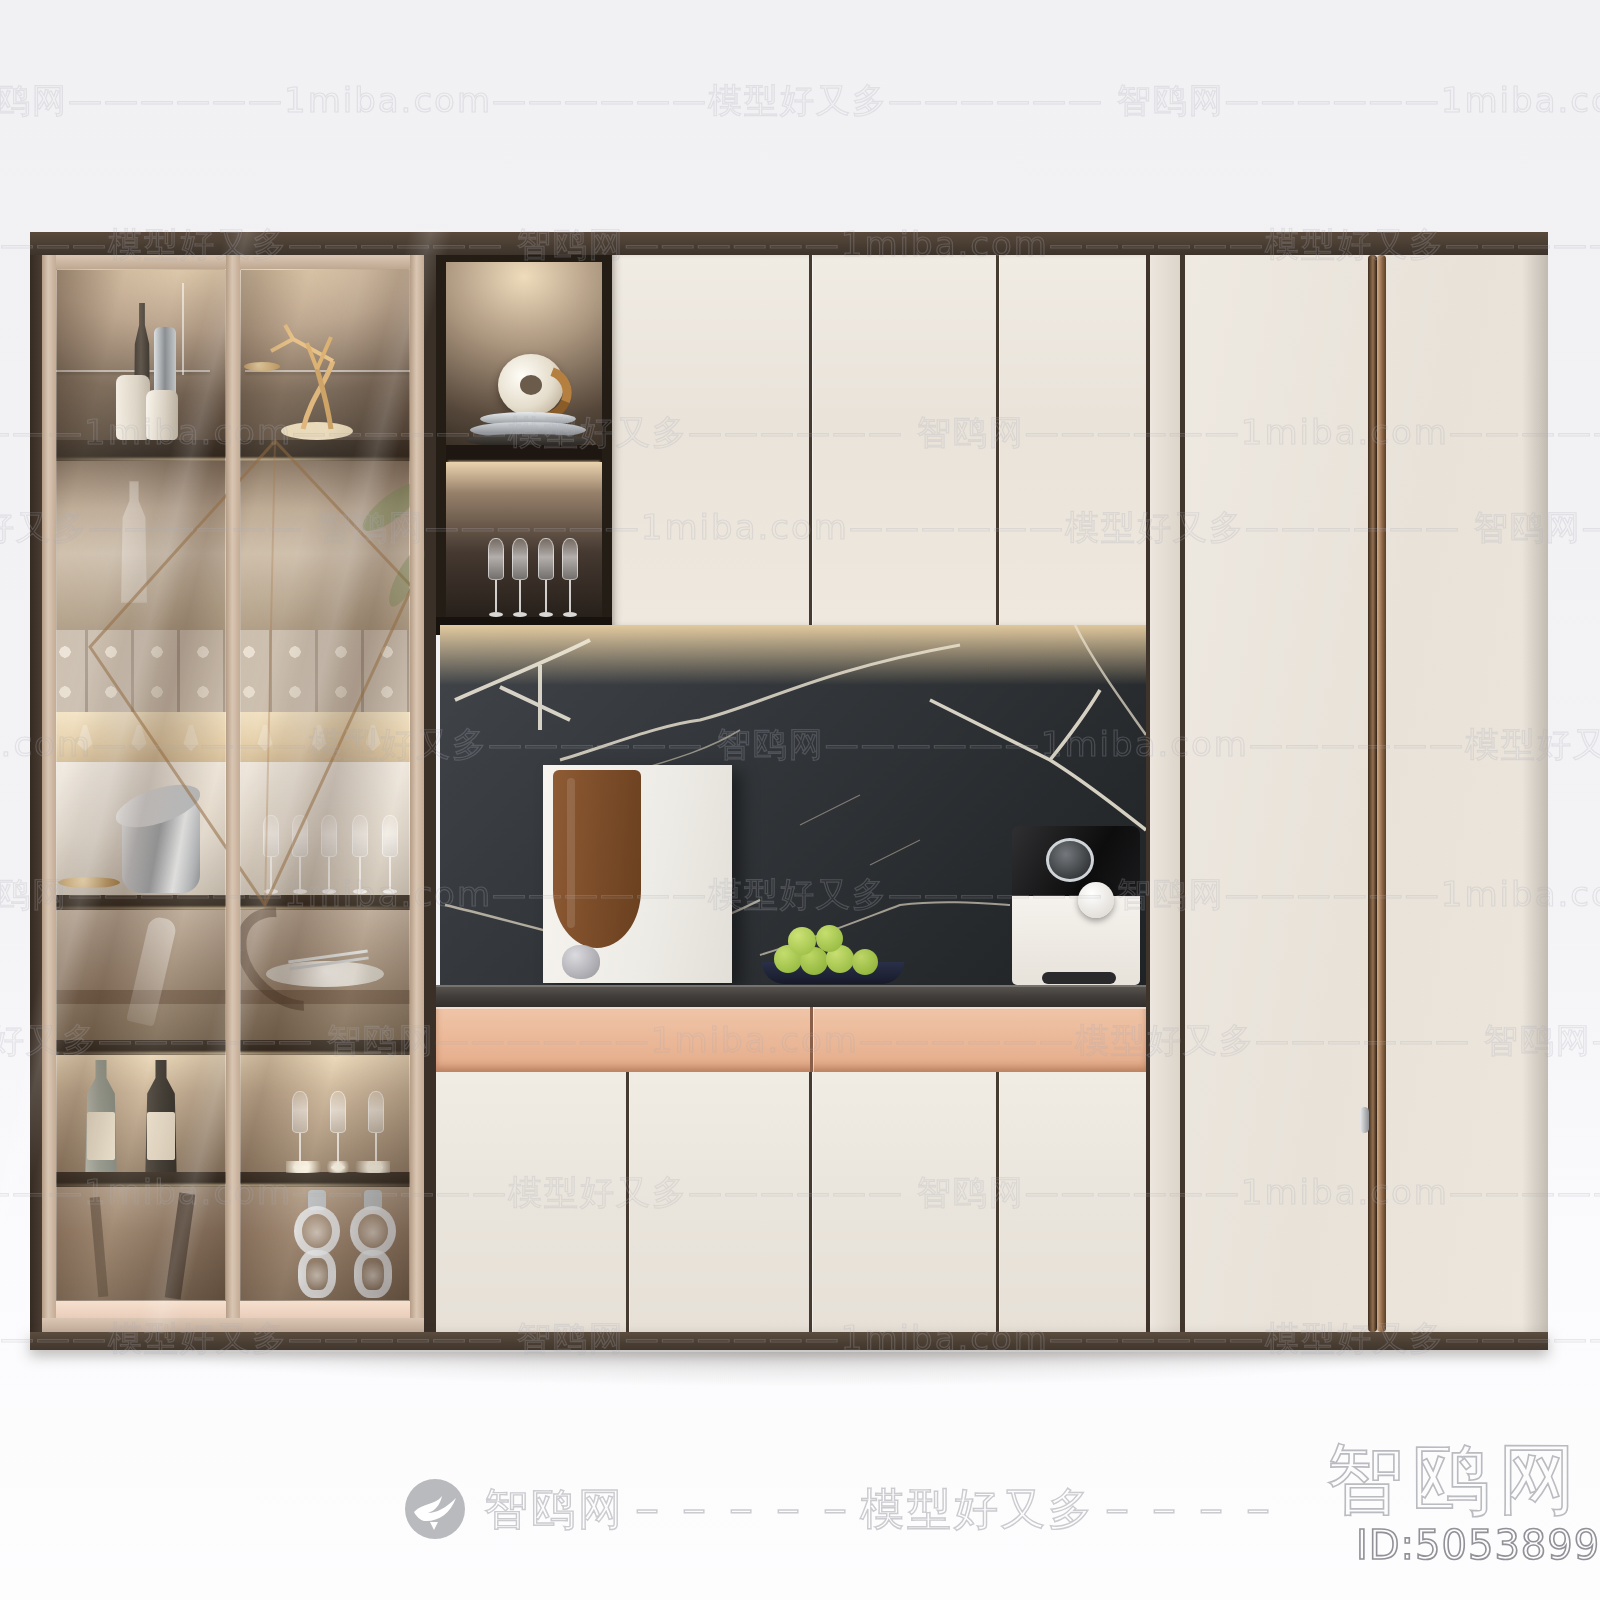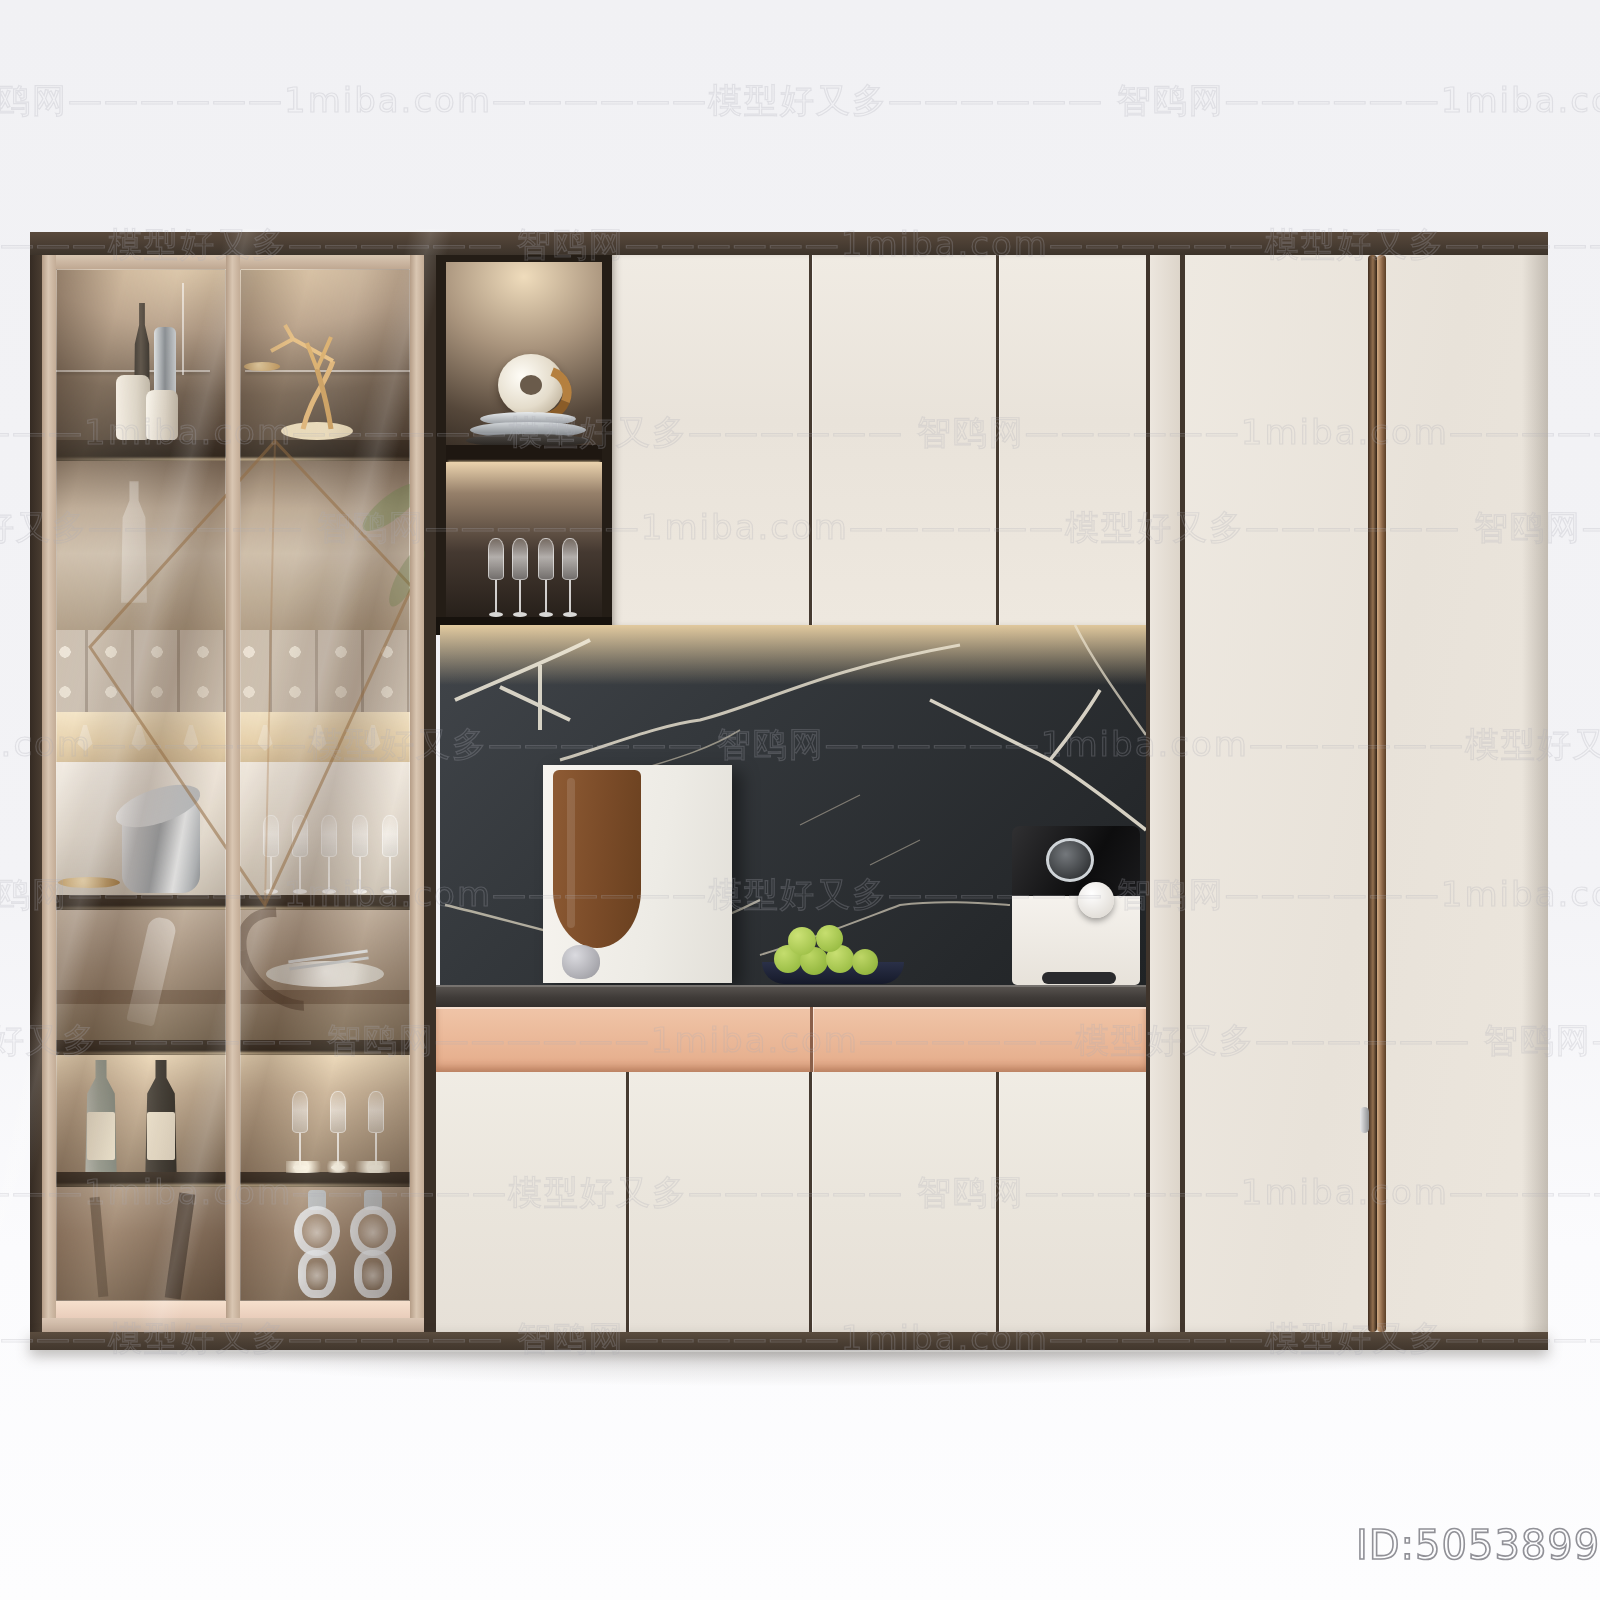--- a/index.html
+++ b/index.html
@@ -330,16 +330,25 @@
       <div class="wm-row" style="top: 222px; left: -640px;">智鸥网——————1miba.com——————模型好又多—————— 智鸥网——————1miba.com——————模型好又多—————— 智鸥网——————1miba.com——————模型好又多—————— </div>
       <div class="wm-row" style="top: 410px; left: -240px;">智鸥网——————1miba.com——————模型好又多—————— 智鸥网——————1miba.com——————模型好又多—————— 智鸥网——————1miba.com——————模型好又多—————— </div>
       <div class="wm-row" style="top: 505px; left: -840px;">智鸥网——————1miba.com——————模型好又多—————— 智鸥网——————1miba.com——————模型好又多—————— 智鸥网——————1miba.com——————模型好又多—————— </div>
       <div class="wm-row" style="top: 722px; left: -440px;">智鸥网——————1miba.com——————模型好又多—————— 智鸥网——————1miba.com——————模型好又多—————— 智鸥网——————1miba.com——————模型好又多—————— </div>
       <div class="wm-row" style="top: 872px; left: -40px;">智鸥网——————1miba.com——————模型好又多—————— 智鸥网——————1miba.com——————模型好又多—————— 智鸥网——————1miba.com——————模型好又多—————— </div>
       <div class="wm-row" style="top: 1018px; left: -830px;">智鸥网——————1miba.com——————模型好又多—————— 智鸥网——————1miba.com——————模型好又多—————— 智鸥网——————1miba.com——————模型好又多—————— </div>
       <div class="wm-row" style="top: 1170px; left: -240px;">智鸥网——————1miba.com——————模型好又多—————— 智鸥网——————1miba.com——————模型好又多—————— 智鸥网——————1miba.com——————模型好又多—————— </div>
       <div class="wm-row" style="top: 1316px; left: -640px;">智鸥网——————1miba.com——————模型好又多—————— 智鸥网——————1miba.com——————模型好又多—————— 智鸥网——————1miba.com——————模型好又多—————— </div>
     </div>
 
-
+  <div class="abs wm-footer">
+    <svg width="62" height="62" viewBox="0 0 62 62">
+      <circle cx="31" cy="31" r="30" fill="#b9babe"></circle>
+      <path d="M10 34 C20 24, 30 28, 38 18 C36 28, 30 33, 24 35 C32 35, 42 30, 52 20 C46 36, 34 44, 20 43 C16 42,12 38,10 34 Z" fill="#ffffff"></path>
+      <path d="M26 44 L30 52 L34 44 Z" fill="#ffffff"></path>
+    </svg>
+    <div class="txt">智鸥网－－－－－模型好又多－－－－</div>
+  </div>
+
+  <div class="abs wm-corner-brand">智鸥网</div>
   <div class="abs wm-corner-id">ID:505389933</div>
 
 </div>
 
 </body></html>

